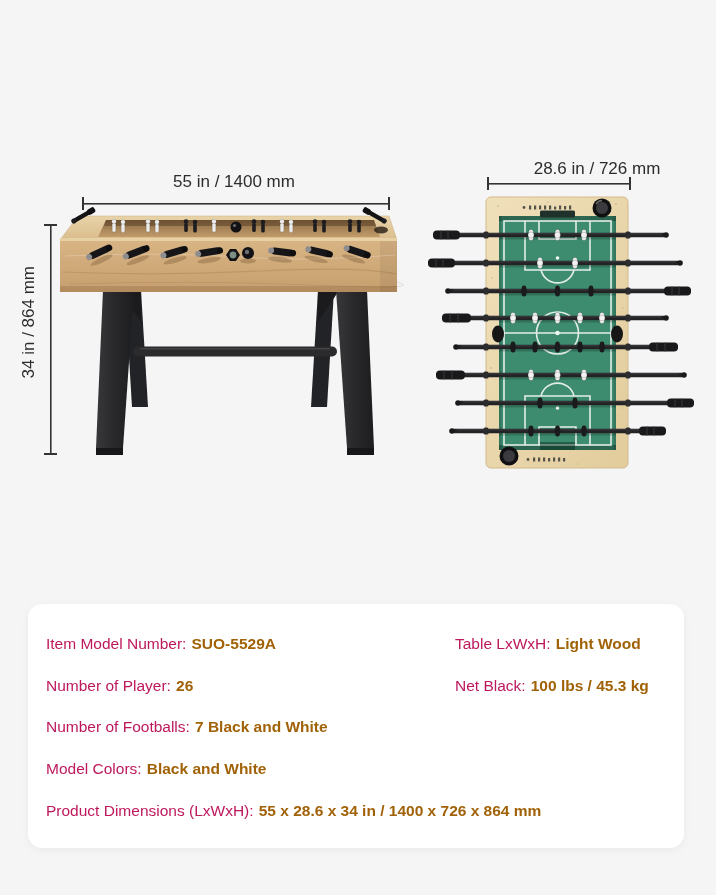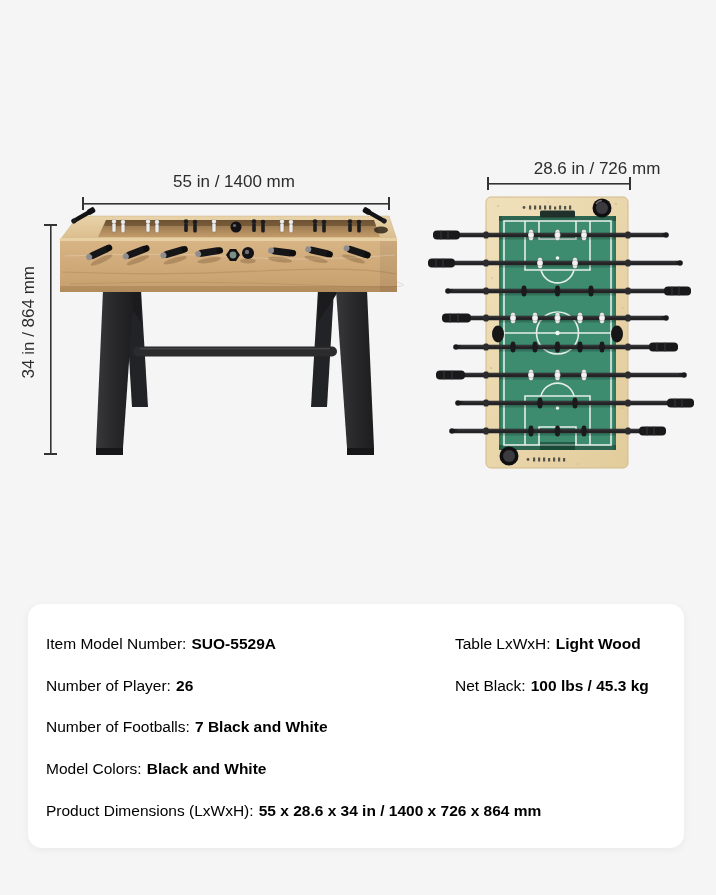--- a/index.html
+++ b/index.html
@@ -31,22 +31,22 @@
     background:linear-gradient(#333,#333) no-repeat center / 1.6px 100%;
   }
   
   .spec-card{
     position:absolute;left:28px;top:604px;width:656px;height:244px;
     background:#ffffff;border-radius:14px;
     box-shadow:0 2px 8px rgba(0,0,0,.05);
   }
   .spec-row{position:absolute;left:18px;font-size:15.5px;line-height:20px;white-space:nowrap;}
   .spec-row.right{left:427px;}
-  .spec-label{color:#000000;}
-  .spec-value{color:#000000;font-weight:700;margin-left:.33em;}
+  .spec-label{color:#be185d;}
+  .spec-value{color:#a16207;font-weight:700;margin-left:.33em;}
   svg{position:absolute;display:block;}
 </style>
 </head>
 <body>
 
 <div class="canvas">
 
   <div class="dim-label" style="left:82px;top:171px;width:304px;">55 in / 1400 mm</div>
   <div class="dim-line-h" style="left:82px;top:197px;width:304px;"></div>
 

